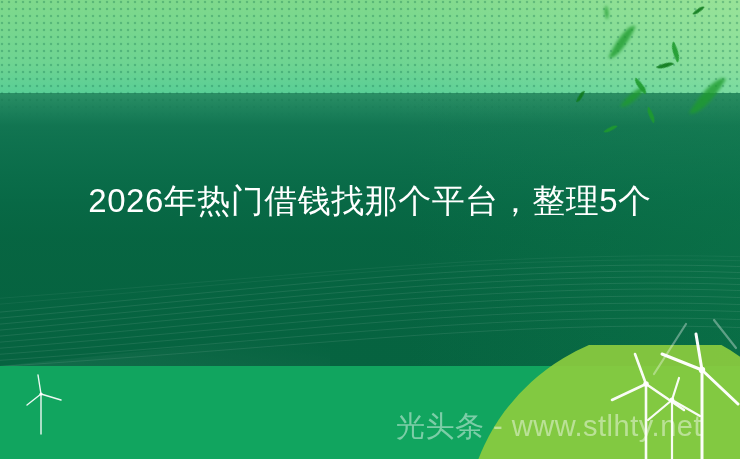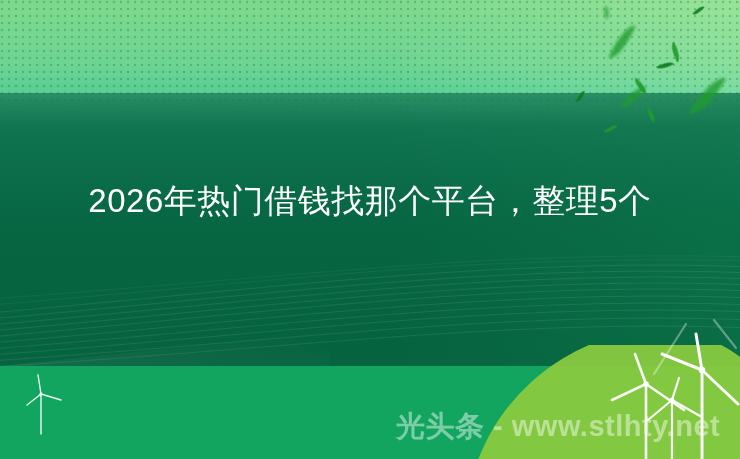--- a/index.html
+++ b/index.html
@@ -178,21 +178,20 @@
   
   .watermark {
     position: absolute;
     left: 396px;
     top: 406px;
     font-size: 29px;
     line-height: 40px;
     color: rgba(255,255,255,0.45);
     white-space: nowrap;
     letter-spacing: 0.5px;
-    font-weight: bold;
   }
 </style>
 </head>
 <body>
 
 <div id="banner">
 
   <div class="bg-gradient"></div>
   <div class="bg-hshade"></div>
   <div class="bg-dots"></div>

